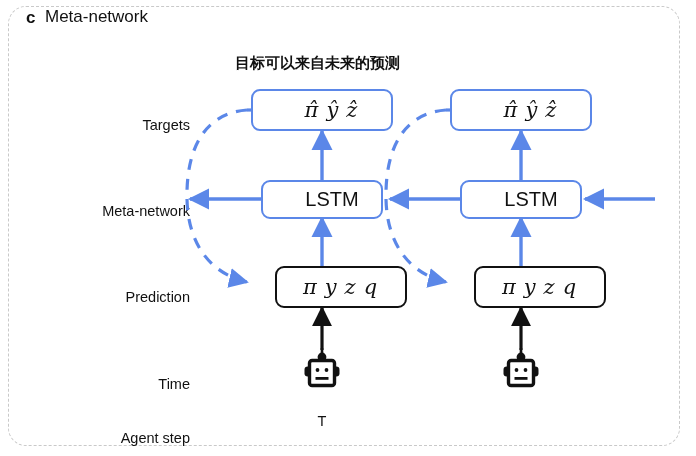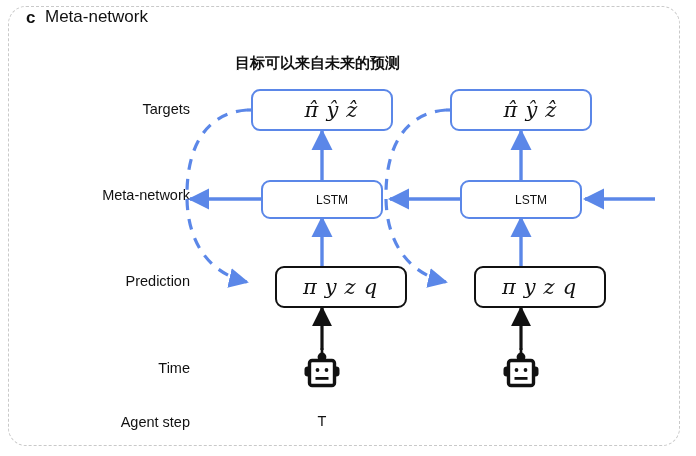--- a/index.html
+++ b/index.html
@@ -65,20 +65,21 @@
     text-align: right;
     font-size: 14.5px;
     color: #111;
     white-space: nowrap;
   }
   .rl-wrap {
     position: absolute;
     left: 10px;
     width: 180px;
     height: 20px;
+    margin-top: 16px;
   }
   
   .box {
     position: absolute;
     box-sizing: border-box;
     display: flex;
     align-items: center;
     justify-content: center;
     background: #ffffff;
     border-radius: 9px;
@@ -94,21 +95,21 @@
   .mathrow {
     font-family: "DejaVu Serif", "Liberation Serif", serif;
     font-style: italic;
     font-size: 21px;
     color: #111;
     letter-spacing: 2px;
     white-space: nowrap;
   }
   .mathrow .sym { margin: 0 3px; }
   .lstm-label {
-    font-size: 12px;
+    font-size: 20px;
     color: #111;
     font-family: "Liberation Sans", sans-serif;
   }
   .tstep {
     position: absolute;
     width: 120px;
     text-align: center;
     font-size: 14.5px;
     color: #111;
   }

